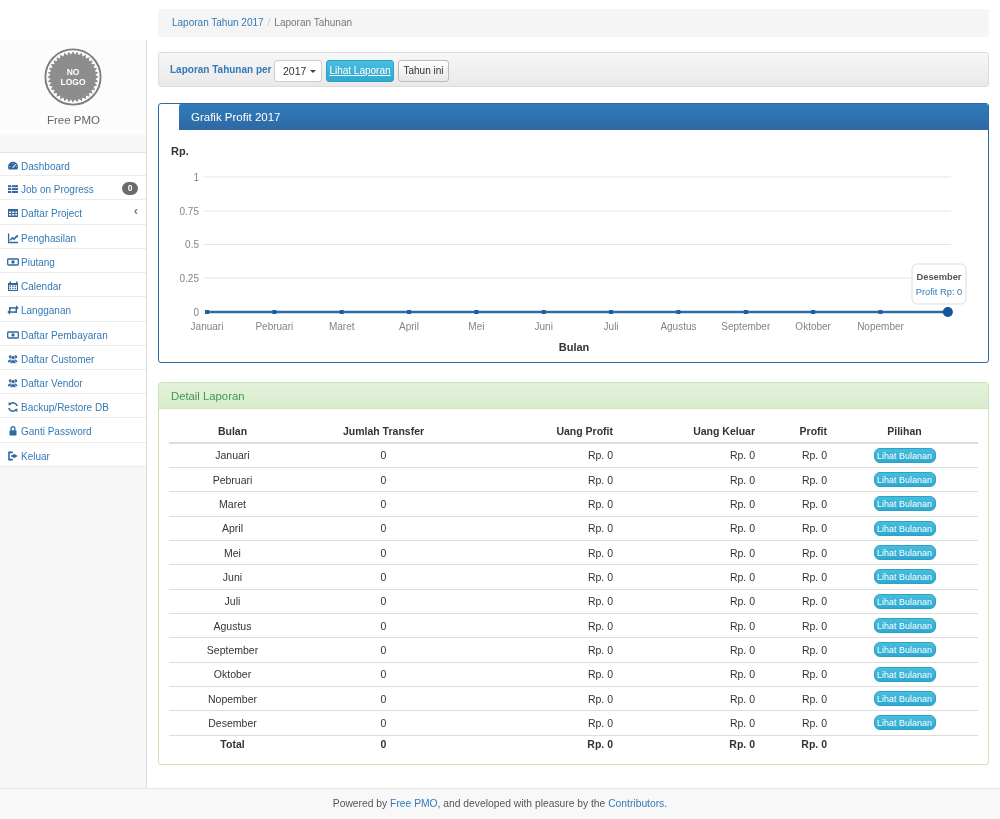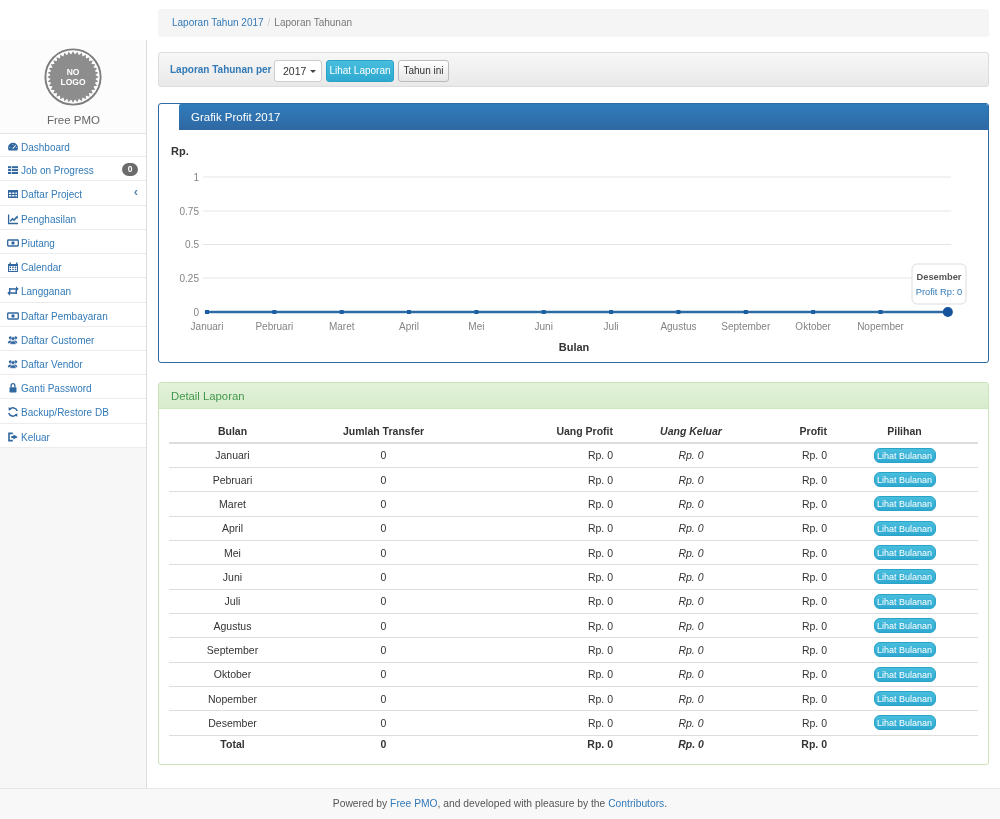--- a/index.html
+++ b/index.html
@@ -5,62 +5,62 @@
 * { margin:0; padding:0; box-sizing:border-box; }
 html,body { width:1000px; height:819px; background:#fff; font-family:"Liberation Sans", sans-serif; }
 body { position:relative; overflow:hidden; }
 a { text-decoration:none; }
 
 
 .sidebar { position:absolute; left:0; top:0; width:147px; height:788px; background:#f7f7f7; border-right:1px solid #ddd;margin-top:40px; }
 .logo-area { height:95px; background:#fcfcfc; text-align:center; }
 .logo-badge { position:absolute; left:44px; top:8px; width:58px; height:58px; }
 .freepmo { position:absolute; left:0; width:147px; top:74px; text-align:center; font-size:11.5px; color:#666; }
-.menu { position:absolute; top:93px; left:0; width:146px; }
+.menu { position:absolute; top:112px; left:0; width:146px; }
 .menu .item { position:relative; height:24.23px; line-height:23.23px; border-bottom:1px solid #ececec; background:#fff; padding-left:7px; white-space:nowrap; }
 .menu .item:first-child { border-top:1px solid #e4e4e4; }
 .menu .item a { color:#337ab7; font-size:10px; }
 .menu .item svg { vertical-align:-2px; margin-right:2px; }
 .badge0 { position:absolute; right:8px; top:5.5px; width:16px; height:13px; background:#6b6b6b; border-radius:7px; color:#fff; font-size:8.5px; font-weight:bold; text-align:center; line-height:13px; }
 .chev { position:absolute; right:8px; top:-1px; color:#5e87ab; font-size:13px; font-weight:bold; }
 
 
 .content { position:absolute; left:158px; top:0; width:831px; }
 .breadcrumb { position:absolute; left:0; top:9px; width:831px; height:28px; background:#f5f5f5; border-radius:3px; font-size:10px; line-height:28px; padding-left:14px; color:#777; }
 .breadcrumb a { color:#337ab7; }
 .breadcrumb .sep { color:#ccc; padding:0 4px; }
 
 .panel-form { position:absolute; left:0; top:52px; width:831px; height:35px; background:linear-gradient(#f7f7f7,#e9e9e9); border:1px solid #ddd; border-radius:3px; }
 .panel-form .lbl { position:absolute; left:11px; top:0; line-height:34px; font-size:10px; font-weight:bold; color:#337ab7; }
 .sel { position:absolute; left:115px; top:7px; width:48px; height:22px; background:#fff; border:1px solid #ccc; border-radius:3px; font-size:10.5px; color:#333; line-height:20px; padding-left:8px; }
 .sel .caret { position:absolute; right:5px; top:9px; width:0; height:0; border-left:3px solid transparent; border-right:3px solid transparent; border-top:3.8px solid #444; }
 .btn { display:inline-block; height:22px; line-height:20px; border-radius:3px; font-size:10px; text-align:center; }
 .btn-info { background:linear-gradient(#48bedd,#2ea9d1); border:1px solid #2aa3c8; color:#fff; }
 .btn-default { background:linear-gradient(#fff,#e6e6e6); border:1px solid #bbb; color:#333; }
-.bt1 { position:absolute; left:167px; top:7px; width:68px; }
+.bt1 { position:absolute; left:167px; top:7px; width:68px;text-decoration:underline; }
 .bt2 { position:absolute; left:239px; top:7px; width:51px; }
 
 
 .panel-chart { position:absolute; left:0; top:103px; width:831px; height:260px; border:1px solid #2f6aa3; border-radius:3px; background:#fff; }
 .panel-chart .hd { height:26px; background:linear-gradient(#2f7cbb,#2f68a3); border-radius:2px 2px 0 0; color:#fff; font-size:11.5px; line-height:26px; padding-left:12px;margin-left:20px; }
 .chart-wrap { position:relative; width:829px; height:232px; }
 
 
 .panel-detail { position:absolute; left:0; top:382px; width:831px; border:1px solid #cbe3b8; border-radius:3px; background:#fff; }
 .panel-detail .hd { height:26px; background:linear-gradient(#e2f2db,#d8eccc); border-bottom:1px solid #cde9bb; border-radius:2px 2px 0 0; color:#43984d; font-size:11.3px; line-height:26px; padding-left:12px; }
 .panel-detail .bd { padding:11px 10px 10px 10px; }
 table.rpt { width:100%; border-collapse:collapse; font-size:10.5px; color:#333; }
 table.rpt th { font-weight:bold; padding:4px 4px; border-bottom:2px solid #ddd; height:23px; }
 table.rpt td { padding:3px 4px; border-top:1px solid #ddd; height:24.35px; }
 table.rpt tr.frow td { border-top:none; }
 table.rpt tr.trow td { height:auto; padding-top:2px; padding-bottom:4px; }
 .c1 { width:127px; text-align:center; }
 .c2 { width:175px; text-align:center; }
 .c3 { width:152px; text-align:right; padding-right:10px !important; }
-.c4 { width:140px; text-align:center; padding-right:8px !important;font-style:italic; }
+.c4 { width:140px; text-align:right; padding-right:8px !important; }
 .c5 { width:68px; text-align:right; padding-right:4px !important; }
 .c6 { text-align:center; }
 .btn-sm { display:inline-block; width:62px; height:15px; line-height:14px; font-size:9px; border-radius:6px; background:linear-gradient(#48bedd,#2ea9d1); border:1px solid #2aa3c8; color:#fff; text-align:center; }
 
 
 .footer { position:absolute; left:0; top:788px; width:1000px; height:31px; background:#f8f8f8; border-top:1px solid #e7e7e7; text-align:center; font-size:10.3px; color:#555; line-height:30px; }
 .footer a { color:#337ab7; }
 </style>
 </head>
 <body>
@@ -131,29 +131,29 @@
           <path fill="#31679f" stroke="#fff" stroke-width="0.5" d="M2.9 10.3c0-2.1 1.3-3.4 3.1-3.4s3.1 1.3 3.1 3.4z"></path>
         </svg><a>Daftar Customer</a></div>
       <div class="item"><svg width="12" height="12" viewBox="0 0 12 12">
           <circle cx="3.4" cy="3.8" r="1.6" fill="#31679f"></circle>
           <circle cx="8.6" cy="3.8" r="1.6" fill="#31679f"></circle>
           <path fill="#31679f" d="M.8 9.3c0-1.8 1.1-2.9 2.6-2.9 .6 0 1.2.2 1.6.6-.7.6-1.1 1.4-1.2 2.3zM7.4 9.3c-.1-.9-.5-1.7-1.2-2.3.4-.4 1-.6 1.6-.6 1.5 0 2.6 1.1 2.6 2.9z"></path>
           <circle cx="6" cy="4.6" r="1.9" fill="#31679f" stroke="#fff" stroke-width="0.5"></circle>
           <path fill="#31679f" stroke="#fff" stroke-width="0.5" d="M2.9 10.3c0-2.1 1.3-3.4 3.1-3.4s3.1 1.3 3.1 3.4z"></path>
         </svg><a>Daftar Vendor</a></div>
       <div class="item"><svg width="12" height="12" viewBox="0 0 12 12">
-          <rect x="2.5" y="5.2" width="7" height="5.3" rx="0.7" fill="#31679f"></rect>
-          <path fill="none" stroke="#31679f" stroke-width="1.3" d="M4.1 5.2V3.6a1.9 1.9 0 0 1 3.8 0v1.6"></path>
-        </svg><a>Ganti Password</a></div>
-      <div class="item"><svg width="12" height="12" viewBox="0 0 12 12">
           <path fill="none" stroke="#31679f" stroke-width="1.5" d="M10.3 5A4.4 4.4 0 0 0 2.6 3.6"></path>
           <path fill="#31679f" d="M1.5 1.2l.3 3.6 3-2z"></path>
           <path fill="none" stroke="#31679f" stroke-width="1.5" d="M1.7 7a4.4 4.4 0 0 0 7.7 1.4"></path>
           <path fill="#31679f" d="M10.5 10.8l-.3-3.6-3 2z"></path>
         </svg><a>Backup/Restore DB</a></div>
+      <div class="item"><svg width="12" height="12" viewBox="0 0 12 12">
+          <rect x="2.5" y="5.2" width="7" height="5.3" rx="0.7" fill="#31679f"></rect>
+          <path fill="none" stroke="#31679f" stroke-width="1.3" d="M4.1 5.2V3.6a1.9 1.9 0 0 1 3.8 0v1.6"></path>
+        </svg><a>Ganti Password</a></div>
       <div class="item"><svg width="12" height="12" viewBox="0 0 12 12">
           <path fill="#31679f" d="M1.2 1.6h4.6v1.6H2.8v5.6h3v1.6H1.2z"></path>
           <path fill="#31679f" d="M6.4 3.4L10.8 6 6.4 8.6V7.1H4.3V4.9h2.1z"></path>
         </svg><a>Keluar</a></div>
     </div>
 </div>
 
 <div class="content">
   <div class="breadcrumb"><a>Laporan Tahun 2017</a><span class="sep">/</span>Laporan Tahunan</div>
 

